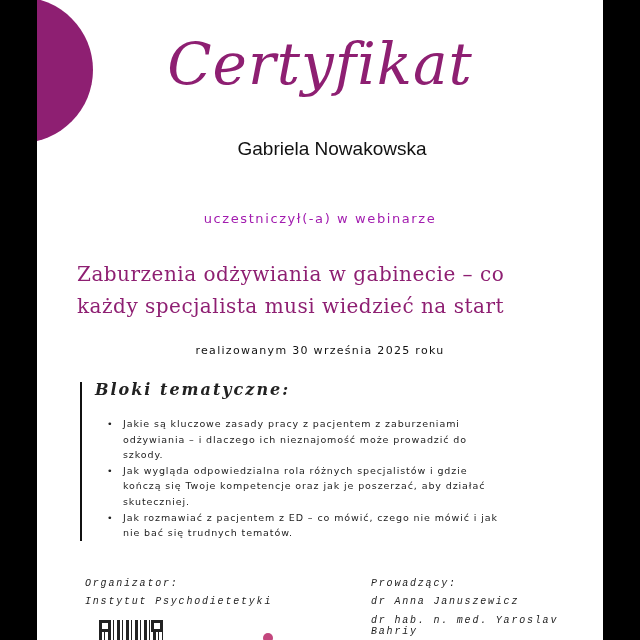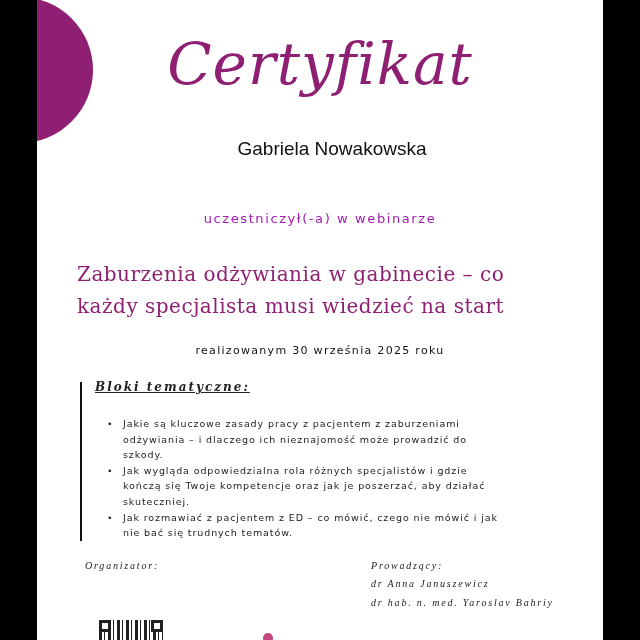--- a/index.html
+++ b/index.html
@@ -5,25 +5,25 @@
   html, body { margin:0; padding:0; }
   body { width:640px; height:640px; background:#000; position:relative; overflow:hidden; font-family:"DejaVu Sans", sans-serif; }
   .page { position:absolute; left:37px; top:0; width:566px; height:640px; background:#fff; overflow:hidden; }
   .circle { position:absolute; left:-90px; top:-3px; width:146px; height:146px; border-radius:50%; background:#8e1f72; }
   .title { position:absolute; left:0; width:566px; top:30px; text-align:center; font-family:"DejaVu Serif", serif; font-style:italic; font-size:58px; color:#8e1f72; letter-spacing:1px; }
   .name { position:absolute; left:12px; width:566px; top:138px; text-align:center; font-family:"Liberation Sans", sans-serif; font-size:19px; color:#111; }
   .participated { position:absolute; left:0; width:566px; top:211px; text-align:center; font-family:"DejaVu Sans", sans-serif; font-size:13px; letter-spacing:1.6px; color:#a21caf; }
   .webinar { position:absolute; left:40px; width:486px; top:258px; text-align:left; font-family:"DejaVu Serif", serif; font-size:20px; line-height:32px; color:#8e1f72; letter-spacing:0.5px; }
   .date { position:absolute; left:0; width:566px; top:344px; text-align:center; font-family:"DejaVu Sans", sans-serif; font-size:11px; letter-spacing:1.3px; color:#111; }
   .blocks { position:absolute; left:43px; top:382px; width:420px; height:159px; border-left:2px solid #111; }
-  .blocks-title { position:absolute; left:13px; top:-2px; font-family:"DejaVu Serif", serif; font-style:italic; font-weight:bold; font-size:12px; letter-spacing:2px; color:#222;text-decoration:underline; }
+  .blocks-title { position:absolute; left:13px; top:-2px; font-family:"DejaVu Serif", serif; font-style:italic; font-weight:bold; font-size:16px; letter-spacing:2px; color:#222; }
   .blocks ul { position:absolute; left:13px; top:22px; margin:12px; padding:0 0 0 12px; width:390px; list-style:none; font-family:"DejaVu Sans", sans-serif; font-size:9.5px; line-height:15.6px; letter-spacing:0.9px; color:#222; }
   .blocks li { position:relative; padding-left:4px; }
   .blocks li::before { content:"•"; position:absolute; left:-12px; top:0; }
-  .org-label, .org-name, .lead-label, .lead-1, .lead-2 { position:absolute; font-family:Liberation Serif, serif; font-style:italic; font-size:10px; letter-spacing:1.8px; color:#222; }
+  .org-label, .org-name, .lead-label, .lead-1, .lead-2 { position:absolute; font-family:Liberation Mono, monospace; font-style:italic; font-size:10px; letter-spacing:1.8px; color:#222;margin-top:18px; }
   .org-label { left:48px; top:560px; }
   .org-name { left:48px; top:578px; }
   .lead-label { left:334px; top:560px; }
   .lead-1 { left:334px; top:578px; }
   .lead-2 { left:334px; top:597px; }
   .qr { position:absolute; left:62px; top:620px; width:64px; height:20px;
         background:
           repeating-linear-gradient(90deg,#222 0 3px,#fff 3px 5px,#222 5px 6px,#fff 6px 9px);
   }
   .qr::before, .qr::after { content:""; position:absolute; top:0; width:12px; height:12px; border:3px solid #222; background:#fff; box-sizing:border-box; }
@@ -46,20 +46,21 @@
   <div class="blocks">
     <div class="blocks-title">Bloki tematyczne:</div>
     <ul>
       <li>Jakie są kluczowe zasady pracy z pacjentem z zaburzeniami odżywiania – i dlaczego ich nieznajomość może prowadzić do szkody.</li>
       <li>Jak wygląda odpowiedzialna rola różnych specjalistów i gdzie kończą się Twoje kompetencje oraz jak je poszerzać, aby działać skuteczniej.</li>
       <li>Jak rozmawiać z pacjentem z ED – co mówić, czego nie mówić i jak nie bać się trudnych tematów.</li>
     </ul>
   </div>
 
   <div class="org-label">Organizator:</div>
+  <div class="org-name">Instytut Psychodietetyki</div>
 
   <div class="lead-label">Prowadzący:</div>
   <div class="lead-1">dr Anna Januszewicz</div>
   <div class="lead-2">dr hab. n. med. Yaroslav Bahriy</div>
 
   <div class="qr"></div>
   <div class="logo-dot"></div>
 </div>
 
 </body></html>

